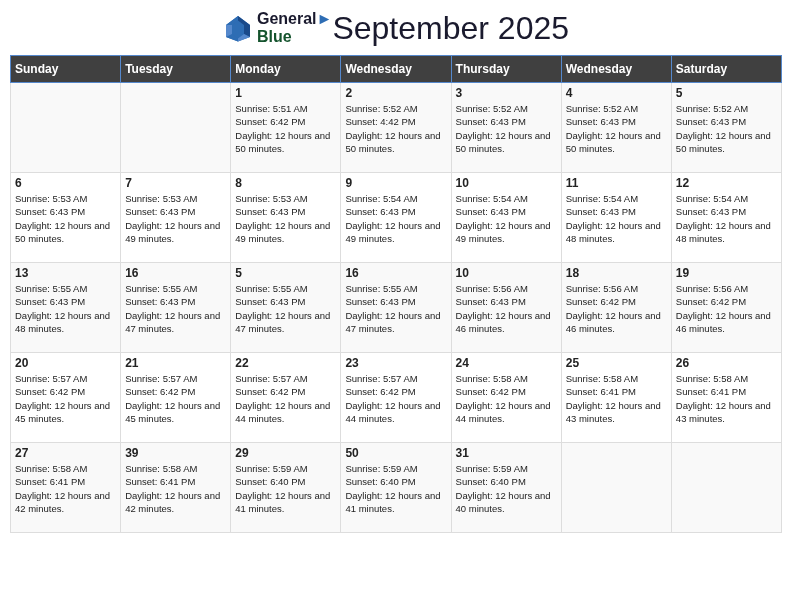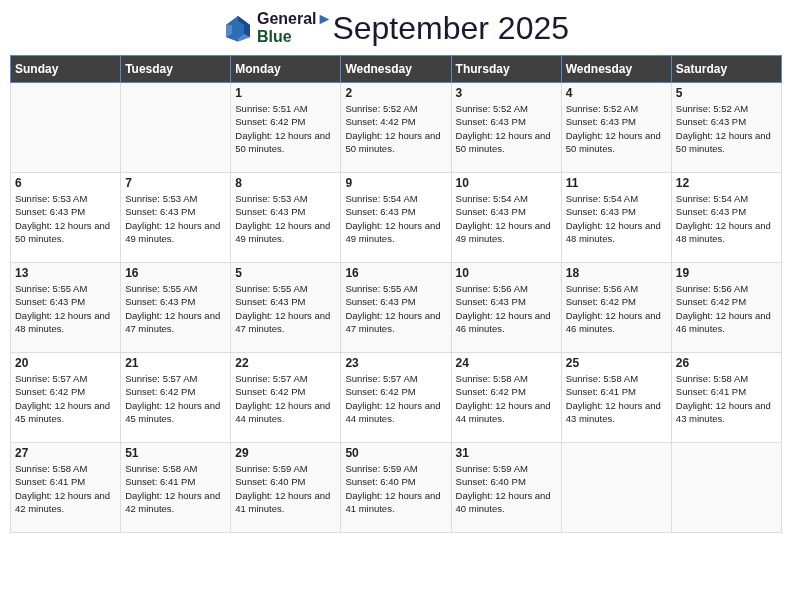--- a/index.html
+++ b/index.html
@@ -281,21 +281,21 @@
         </td>
       </tr>
       <tr>
         <td>
           <div class="day-num">27</div>
           <div class="day-info">Sunrise: 5:58 AM
 Sunset: 6:41 PM
 Daylight: 12 hours and 42 minutes.</div>
         </td>
         <td>
-          <div class="day-num">51</div>
+          <div class="day-num">39</div>
           <div class="day-info">Sunrise: 5:58 AM
 Sunset: 6:41 PM
 Daylight: 12 hours and 42 minutes.</div>
         </td>
         <td>
           <div class="day-num">29</div>
           <div class="day-info">Sunrise: 5:59 AM
 Sunset: 6:40 PM
 Daylight: 12 hours and 41 minutes.</div>
         </td>

